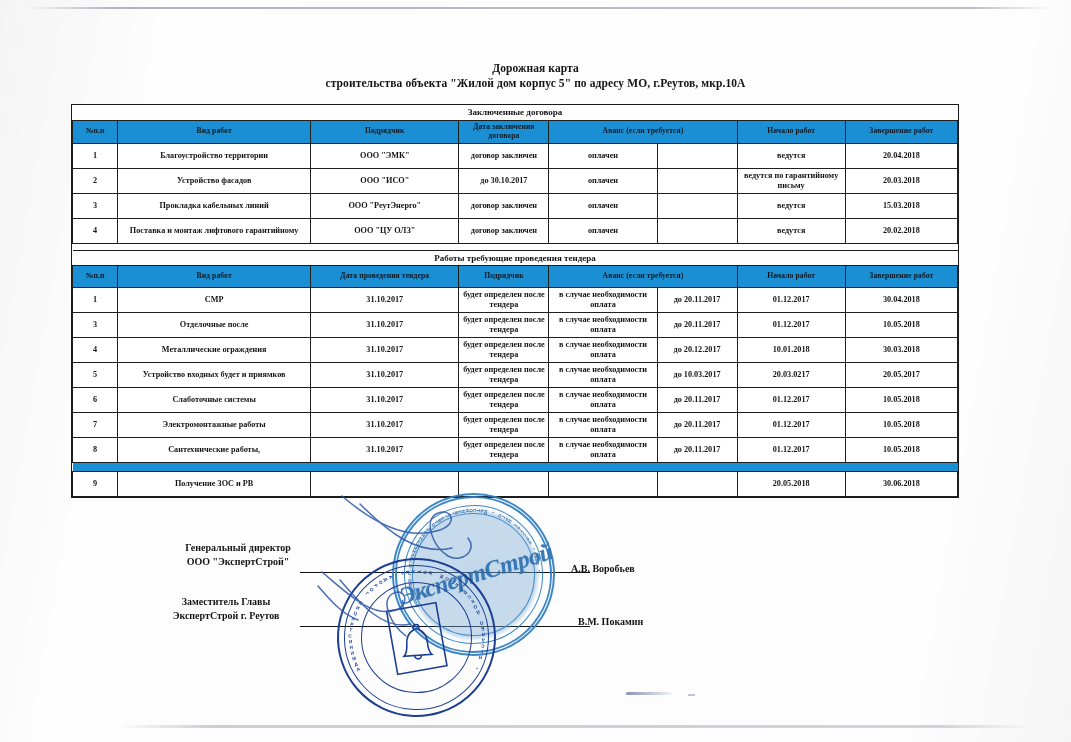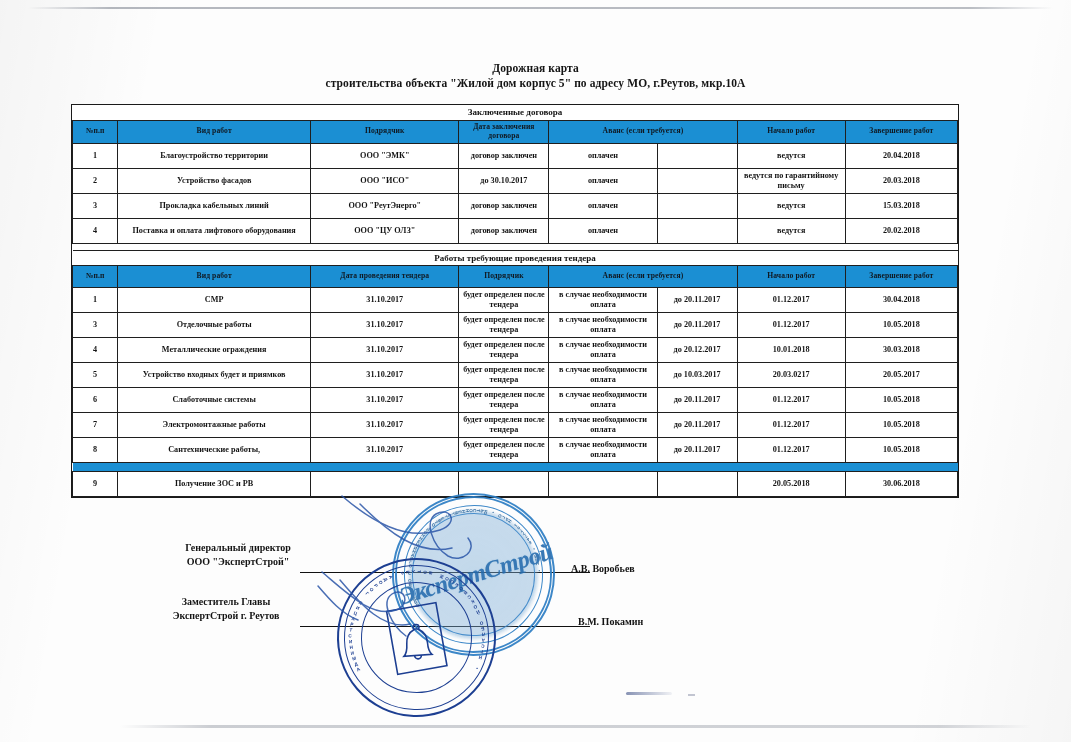--- a/index.html
+++ b/index.html
@@ -300,21 +300,21 @@
         <td class="left">Прокладка кабельных линий</td>
         <td>ООО "РеутЭнерго"</td>
         <td>договор заключен</td>
         <td>оплачен</td>
         <td></td>
         <td>ведутся</td>
         <td>15.03.2018</td>
       </tr>
       <tr class="data-row">
         <td class="num">4</td>
-        <td class="left">Поставка и оплата лифтового оборудования</td>
+        <td class="left">Поставка и монтаж лифтового гарантийному</td>
         <td>ООО "ЦУ ОЛЗ"</td>
         <td>договор заключен</td>
         <td>оплачен</td>
         <td></td>
         <td>ведутся</td>
         <td>20.02.2018</td>
       </tr>
 
       <tr class="spacer-row">
         <td colspan="8"></td>
@@ -339,21 +339,21 @@
         <td class="left">СМР</td>
         <td>31.10.2017</td>
         <td>будет определен после тендера</td>
         <td>в случае необходимости оплата</td>
         <td>до 20.11.2017</td>
         <td>01.12.2017</td>
         <td>30.04.2018</td>
       </tr>
       <tr class="data-row">
         <td class="num">3</td>
-        <td class="left">Отделочные работы</td>
+        <td class="left">Отделочные после</td>
         <td>31.10.2017</td>
         <td>будет определен после тендера</td>
         <td>в случае необходимости оплата</td>
         <td>до 20.11.2017</td>
         <td>01.12.2017</td>
         <td>10.05.2018</td>
       </tr>
       <tr class="data-row">
         <td class="num">4</td>
         <td class="left">Металлические ограждения</td>

